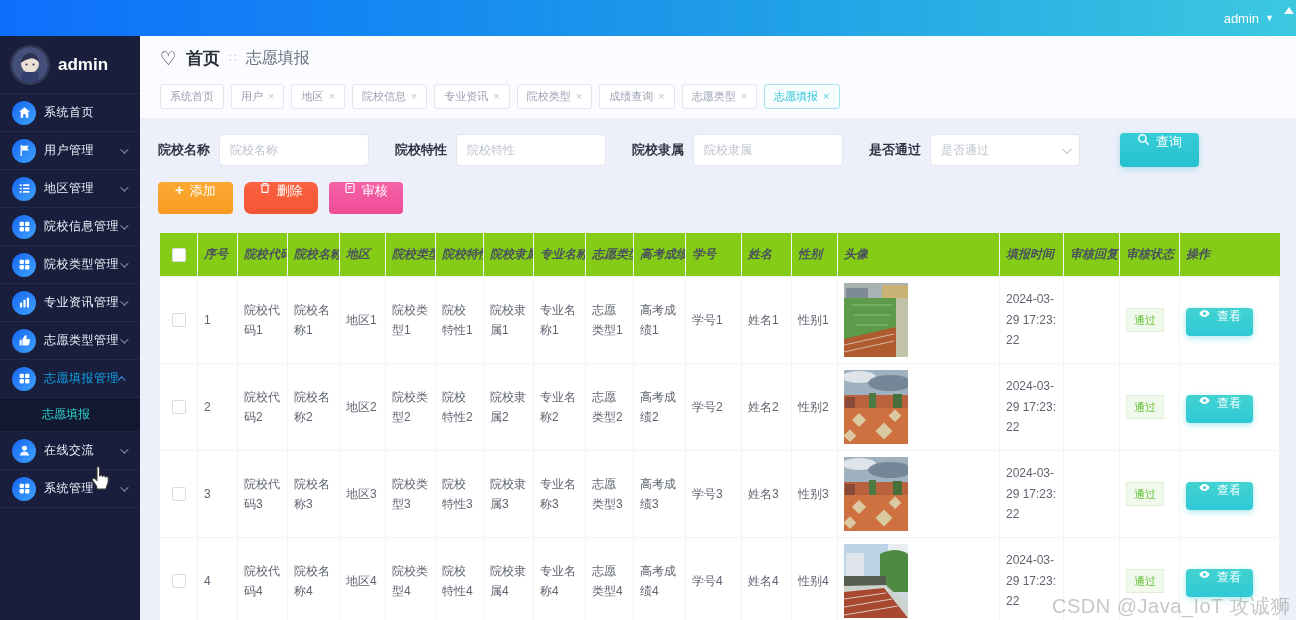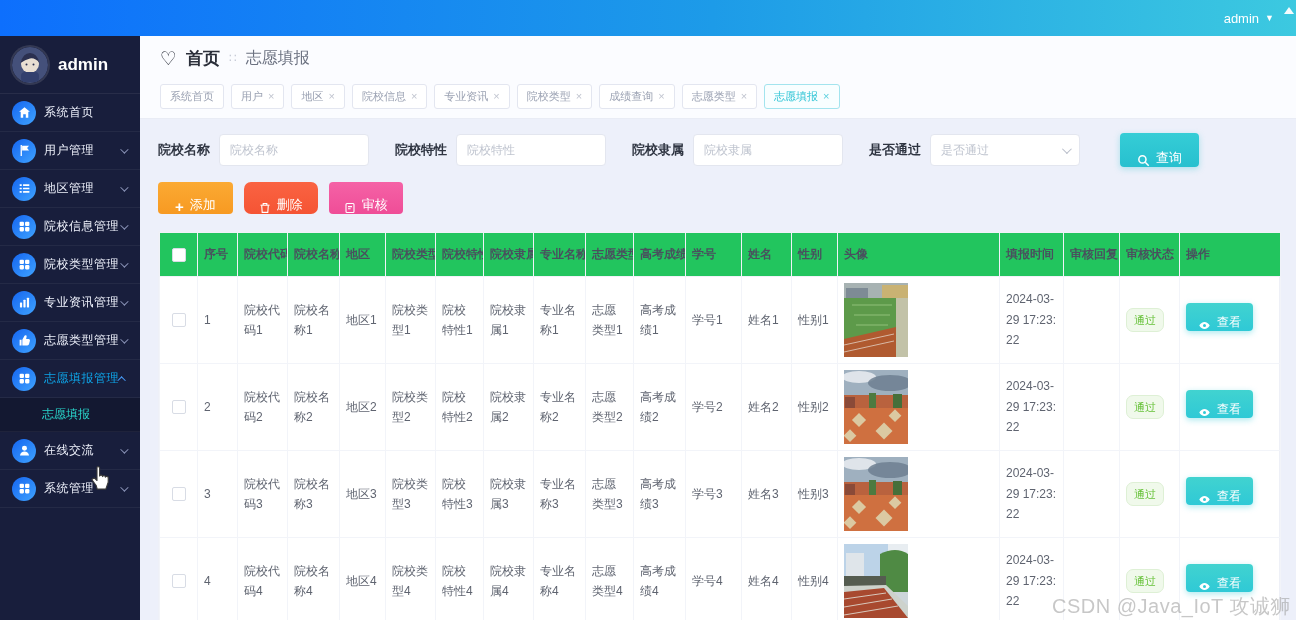--- a/index.html
+++ b/index.html
@@ -58,43 +58,43 @@
   .f-label { font-size:13px; font-weight:700; color:#2f3542; margin-right:9px; white-space:nowrap; }
   .f-input { width:150px; height:32px; border:1px solid #e3e6ef; border-radius:4px; background:#fff;
     padding:0 10px; font-size:12px; color:#333; outline:none; font-family:inherit; }
   .f-input::placeholder { color:#bfc4cf; }
   .f-select { width:150px; height:32px; border:1px solid #e3e6ef; border-radius:4px; background:#fff;
     display:flex; align-items:center; padding:0 10px; cursor:pointer; }
   .f-select-text { font-size:12px; color:#bfc4cf; flex:1; }
   .chev-gray { width:7px; height:7px; border-right:1.5px solid #b8bdc9; border-bottom:1.5px solid #b8bdc9;
     transform:rotate(45deg) translateY(-2px); }
   .btn { border:none; border-radius:4px; color:#fff; font-size:13px; font-family:inherit;
-    display:inline-flex; align-items:flex-end; gap:6px; cursor:pointer; }
+    display:inline-flex; align-items:flex-start; gap:6px; cursor:pointer; }
   .btn-query { height:34px; padding:0 17px; margin-left:14px;
     background:linear-gradient(180deg,#35cdd6,#27c0cf); box-shadow:0 2px 6px rgba(45,195,210,.35); }
 
   
   .action-row { display:flex; gap:11px; margin-top:15px; }
   .btn-add    { height:32px; padding:0 17px; background:linear-gradient(180deg,#fbaa33,#f79a22); }
   .btn-delete { height:32px; padding:0 15px; background:linear-gradient(180deg,#fa6342,#f55434);border-radius:7px; }
   .btn-review { height:32px; padding:0 15px; background:linear-gradient(180deg,#f562a6,#ef4d97); }
   .btn-plus { font-size:15px; font-weight:700; line-height:1; }
 
   
   .table-wrap { margin-top:17px; background:#fff; border:1px solid #eef0f7; }
   table { border-collapse:collapse; table-layout:fixed; width:1122px; }
   th { font-size:12px; color:#49505e; font-weight:700; text-align:left; padding:13px 6px;
-    border:1px solid #f0f2f8; background:#22c55e; white-space:nowrap; overflow:hidden; }
+    border:1px solid #f0f2f8; background:#84cc16; white-space:nowrap; overflow:hidden;font-style:italic; }
   td { font-size:12px; color:#5f6470; padding:6px; border:1px solid #f2f4f9; height:87px;
     vertical-align:middle; word-break:break-all; line-height:1.7; }
   .checkbox { width:14px; height:14px; border:1px solid #d8dce5; border-radius:2px; background:#fff; margin:0 auto; cursor:pointer; }
   td.c-center, th.c-center { text-align:center; }
   .photo { width:64px; height:74px; display:block; }
   .tag-pass { display:inline-block; background:#f0f9eb; border:1px solid #def0d5; color:#67c23a;
-    font-size:11px; padding:2px 7px; border-radius:7px; }
+    font-size:11px; padding:2px 7px; border-radius:0; }
   .btn-view { height:28px; padding:0 12px; background:linear-gradient(180deg,#41d3d0,#2fc9d6);
     box-shadow:0 2px 6px rgba(47,201,214,.4); font-size:12px; }
 
   
   .watermark { position:absolute; right:5px; bottom:0px; font-size:20px; color:#9b9b9b; opacity:.55;
     z-index:40; letter-spacing:.5px; white-space:nowrap;margin-left:20px; }
   .cursor { position:absolute; left:90px; top:466px; z-index:50; pointer-events:none; }
 </style>
 </head>
 <body>

